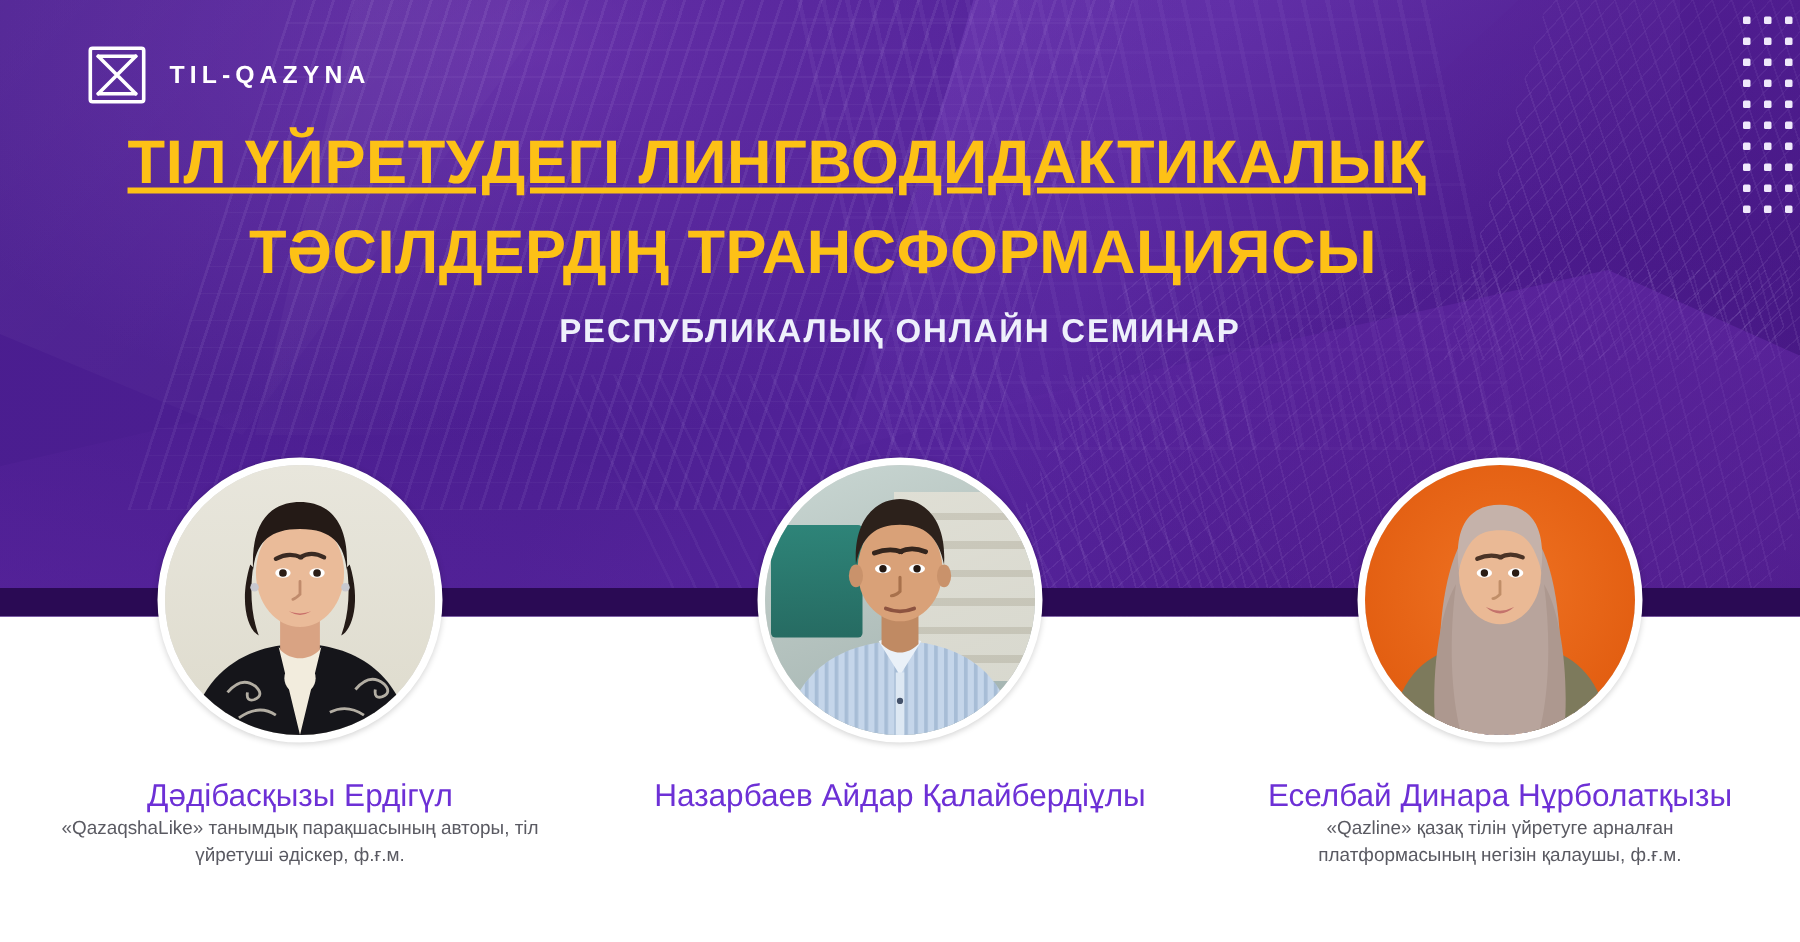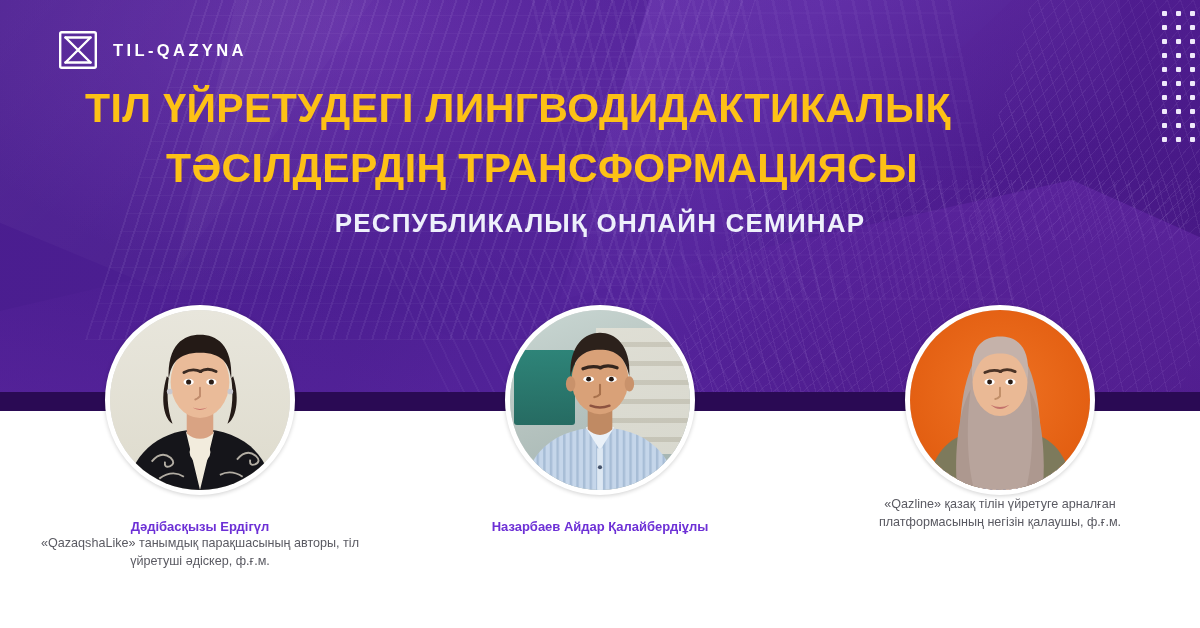--- a/index.html
+++ b/index.html
@@ -107,45 +107,45 @@
     font-family:"Liberation Sans", sans-serif;
   }
 
   
   .titles { position:absolute; left:0; top:0; width:1200px; text-align:center; }
   .title-l1, .title-l2 {
     color:#fdc116; font-weight:bold; font-size:41px; line-height:1.0;
     letter-spacing:.4px; white-space:nowrap;
     font-family:"Liberation Sans", sans-serif;
   }
-  .title-l1 { position:absolute; top:88px; left:0; width:1036px; }
+  .title-l1 { position:absolute; top:88px; left:0; width:1036px;text-decoration:underline; }
   .title-l2 { position:absolute; top:148px; left:0; width:1084px; }
   .subtitle {
     position:absolute; top:208px; left:0; width:1200px;
-    color:#eef0fb; font-weight:bold; font-size:26px; letter-spacing:1.2px;
+    color:#eef0fb; font-weight:bold; font-size:22px; letter-spacing:1.2px;
     white-space:nowrap; font-family:"Liberation Sans", sans-serif;
   }
 
   
   .speakers {
     position:absolute; left:0; top:305px; width:1200px; height:300px;
     display:flex; justify-content:center; align-items:flex-start; gap:0;
   }
   .speaker { width:400px; display:flex; flex-direction:column; align-items:center; }
 
   .avatar {
     width:190px; height:190px; border-radius:50%;
     border:5px solid #ffffff; overflow:hidden; position:relative;
     box-shadow:0 1px 4px rgba(0,0,0,.18);
     background:#d9d9d9;
   }
   .avatar .ph { position:absolute; inset:0; }
 
   .sp-name {
-    margin-top:24px; color:#6d30d6; font-weight:bold; font-size:13px;
+    margin-top:24px; color:#6d30d6; font-weight:normal; font-size:21px;
     text-align:center; white-space:nowrap; font-family:"Liberation Sans", sans-serif;
   }
   .sp-desc {
     color:#5a5a62; font-size:12.6px; line-height:1.45;
     text-align:center; max-width:330px; font-family:"Liberation Sans", sans-serif;
   }
 
   
   .p-bg { position:absolute; inset:0; }
   .p1-bg { background:linear-gradient(180deg,#e8e6dc 0%, #dedbcd 100%); }
@@ -356,17 +356,18 @@
             <ellipse cx="84" cy="76" rx="5.4" ry="3.3" fill="#fff"></ellipse>
             <ellipse cx="106" cy="76" rx="5.4" ry="3.3" fill="#fff"></ellipse>
             <circle cx="84" cy="76" r="2.6" fill="#2a1c14"></circle>
             <circle cx="106" cy="76" r="2.6" fill="#2a1c14"></circle>
 
             <path d="M95 82 v9 q-3 3 -5 3" stroke="#c08e68" stroke-width="2" fill="none" stroke-linecap="round"></path>
             <path d="M85 100 q10 9 20 0 q-10 5 -20 0 Z" fill="#c4736c"></path>
           </svg>
         </div>
       </div>
+      <div class="sp-name">Еселбай Динара Нұрболатқызы</div>
       <div class="sp-desc">«Qazline» қазақ тілін үйретуге арналған платформасының негізін қалаушы,  ф.ғ.м.</div>
     </div>
 
   </div>
 </div>
 
 </body></html>

